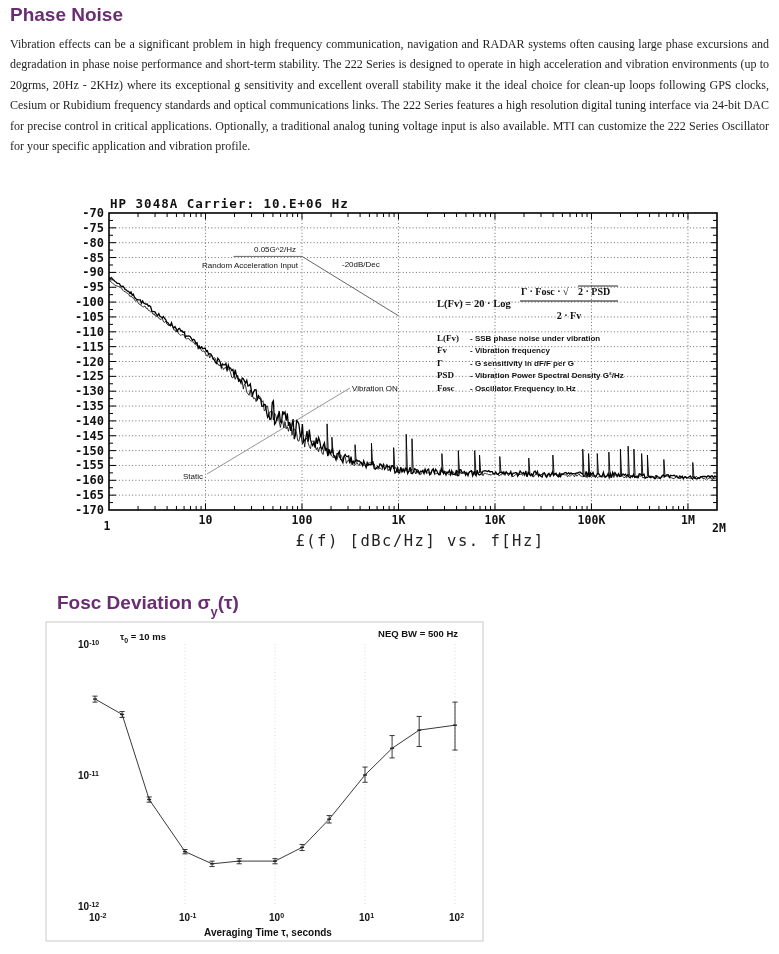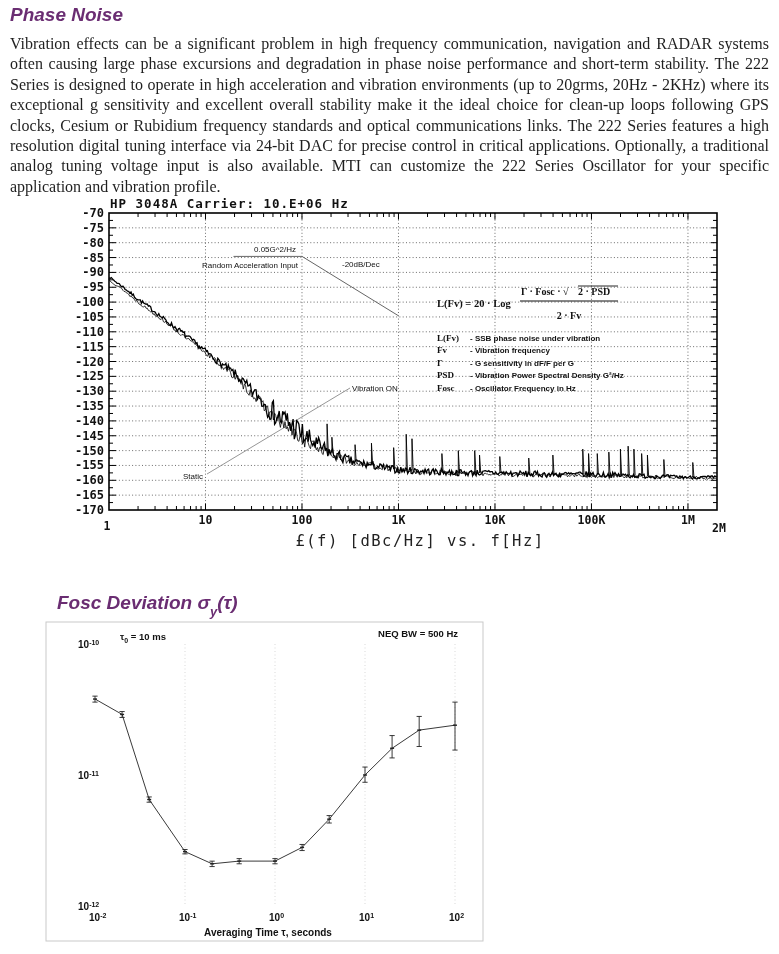--- a/index.html
+++ b/index.html
@@ -3,27 +3,27 @@
 <meta charset="utf-8">
 <style>
   html,body{margin:0;padding:0;}
   body{
     width:779px;height:954px;position:relative;background:#ffffff;
     font-family:"Liberation Sans",sans-serif;overflow:hidden;
   }
   .h-purple{
     position:absolute;left:10px;top:4px;margin:0;
     font-family:"Liberation Sans",sans-serif;font-weight:bold;
-    font-size:19px;color:#6a2d72;letter-spacing:0px;font-style:italic;
+    font-size:19px;color:#6a2d72;letter-spacing:0px;
   }
   #allan-heading{left:57px;top:592px;}
   #allan-heading sub{font-size:13px;position:relative;top:2px;}
   .body-text{
     position:absolute;left:10px;top:34px;width:759px;margin:0;
-    font-family:"Liberation Serif",serif;font-size:16px;line-height:20.4px;
+    font-family:"Liberation Serif",serif;font-size:12px;line-height:20.4px;
     color:#1f1f1f;text-align:justify;
   }
   #chart-layer{position:absolute;left:0;top:0;}
 </style>
 </head>
 <body>
 
 <h1 class="h-purple" id="pn-heading">Phase Noise</h1>
 
 <p class="body-text">Vibration effects can be a significant problem in high frequency communication, navigation and RADAR systems often causing large phase excursions and degradation in phase noise performance and short-term stability.  The 222 Series is designed to operate in high acceleration and vibration environments (up to 20grms, 20Hz - 2KHz) where its exceptional g sensitivity and excellent overall stability make it the ideal choice for clean-up loops following GPS clocks, Cesium or Rubidium frequency standards and optical communications links.  The 222 Series features a high resolution digital tuning interface via 24-bit DAC for precise control in critical applications. Optionally, a traditional analog tuning voltage input is also available. MTI can customize the 222 Series Oscillator for your specific application and vibration profile.</p>

